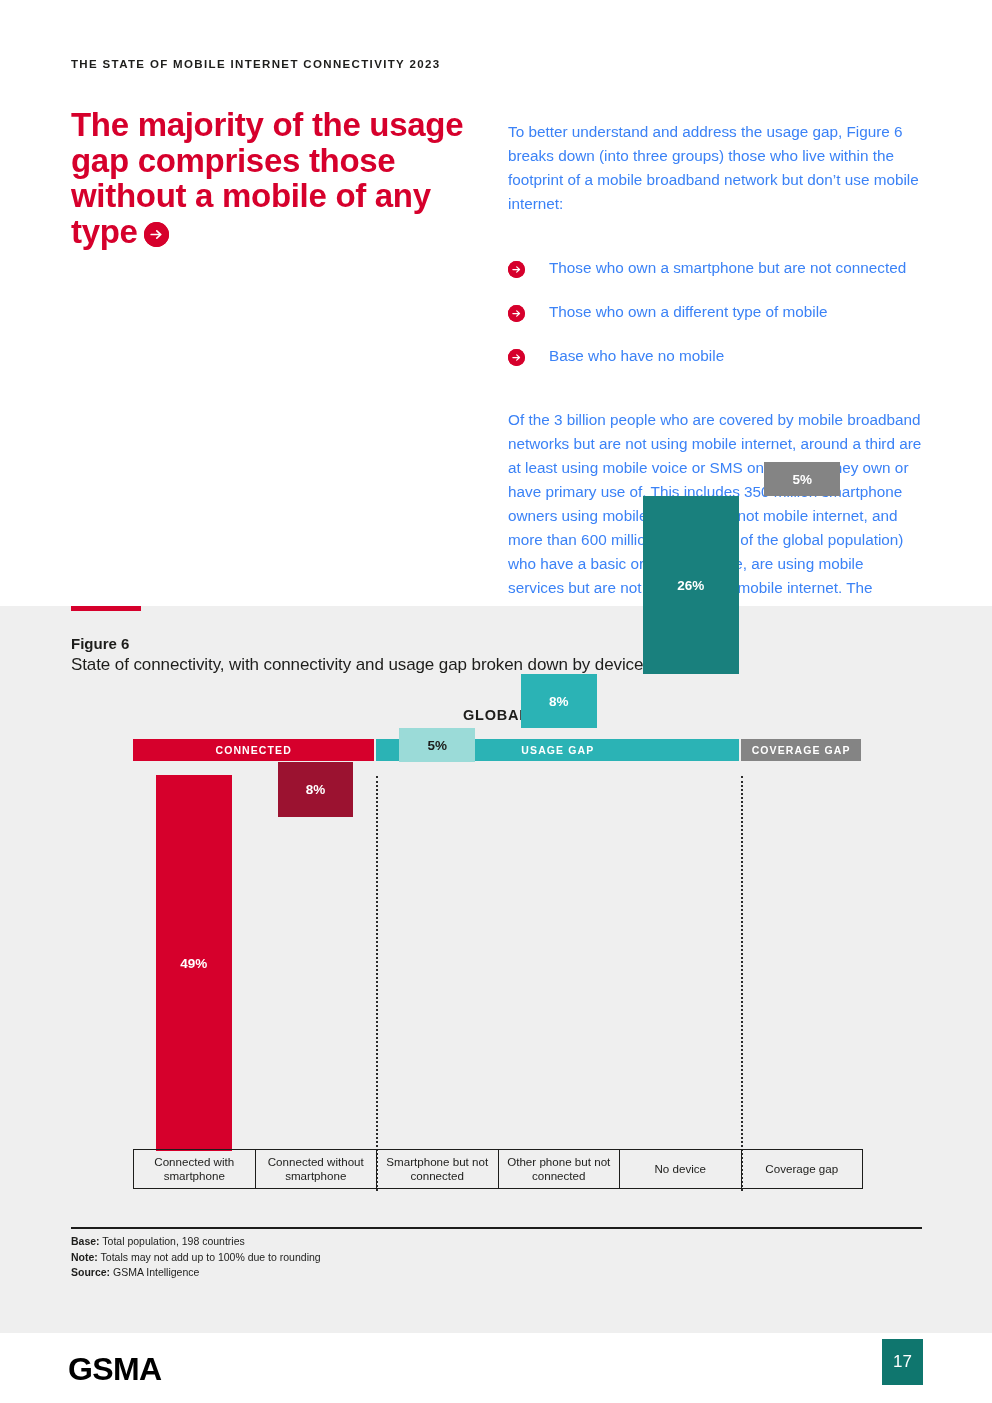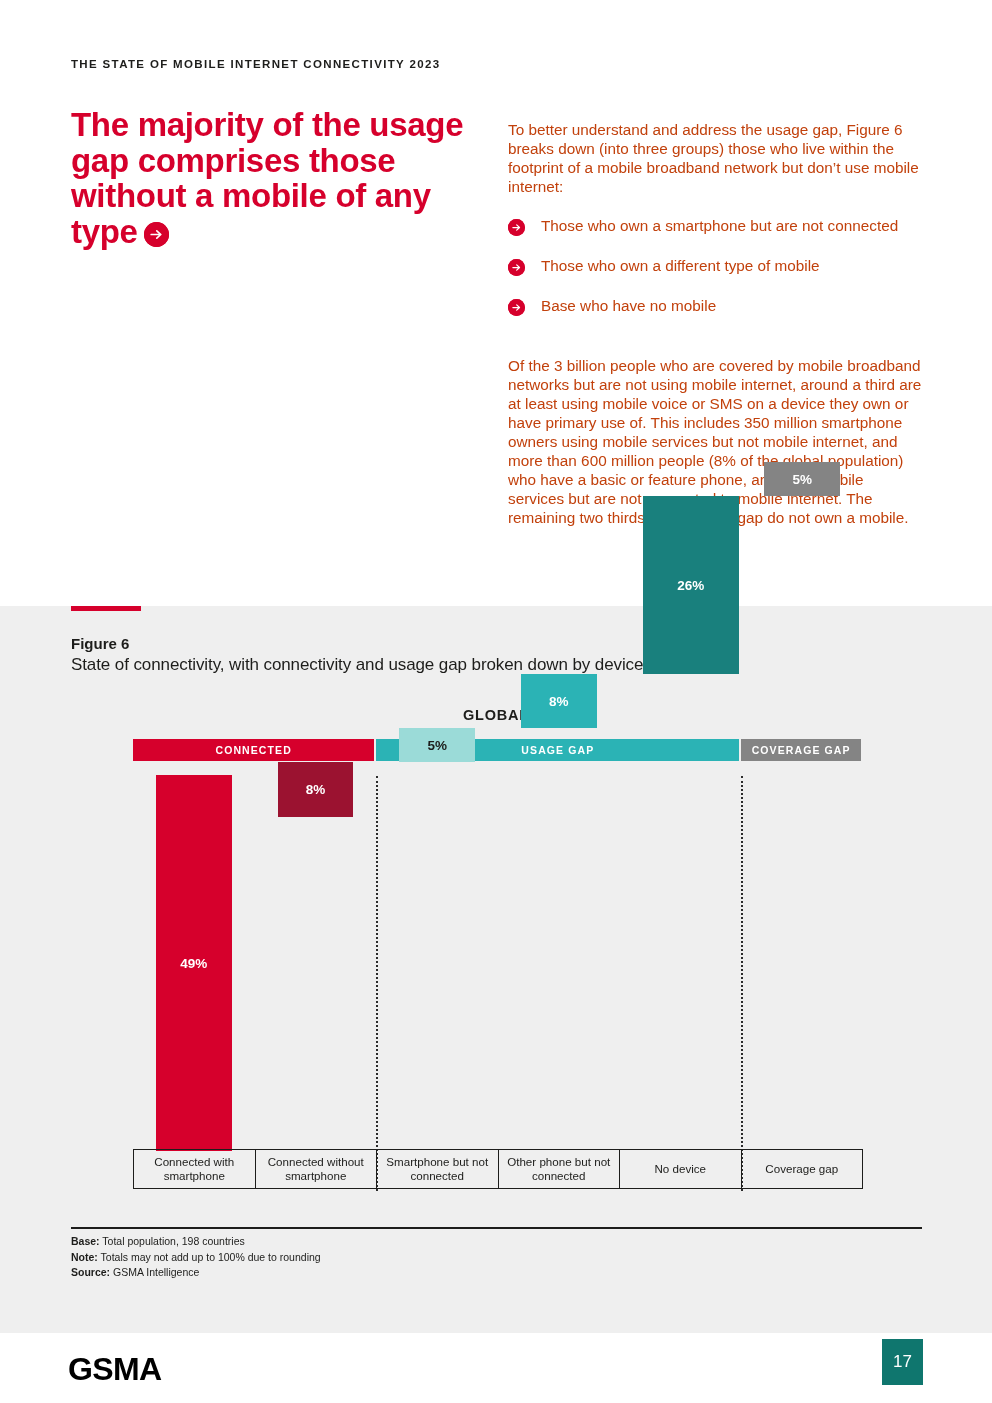--- a/index.html
+++ b/index.html
@@ -64,32 +64,33 @@
     background: #d6002c;
     flex: 0 0 17px;
     margin-top: 3px;
   }
 
   .col-right {
     position: absolute;
     left: 508px;
     top: 120px;
     width: 415px;
-    color: #c2410c;
+    color: #3b82f6;
     font-size: 15.3px;
-    line-height: 19px;
+    line-height: 24px;
   }
   .col-right p { margin: 0; }
   .para-gap { height: 20px; }
 
   .bullet-row {
     display: flex;
-    align-items: flex-start;
-    gap: 16px;
+    align-items: center;
+    gap: 24px;
     margin-bottom: 20px;
+    margin-top: 20px;
   }
   .bullet-row:last-child { margin-bottom: 0; }
   .bullet-text { flex: 1 1 auto; }
 
   
   .figure-band {
     position: absolute;
     left: 0;
     top: 606px;
     width: 992px;

